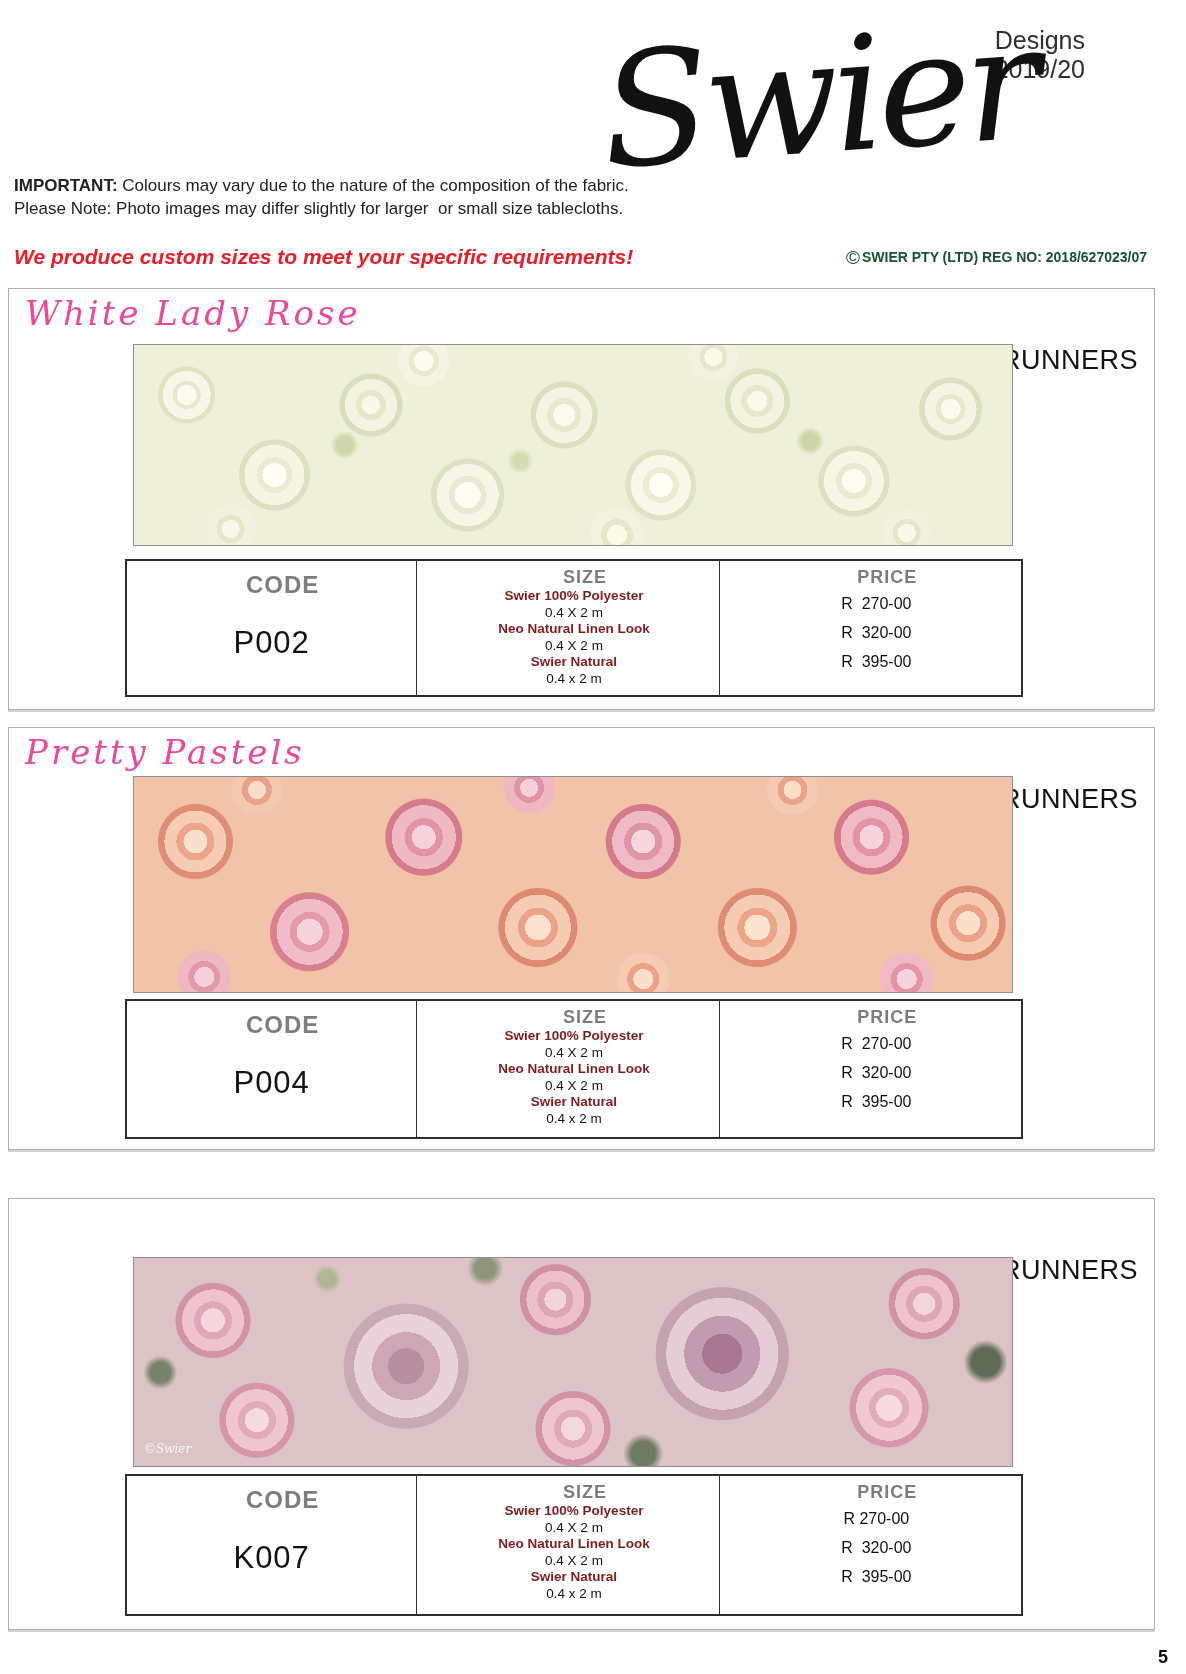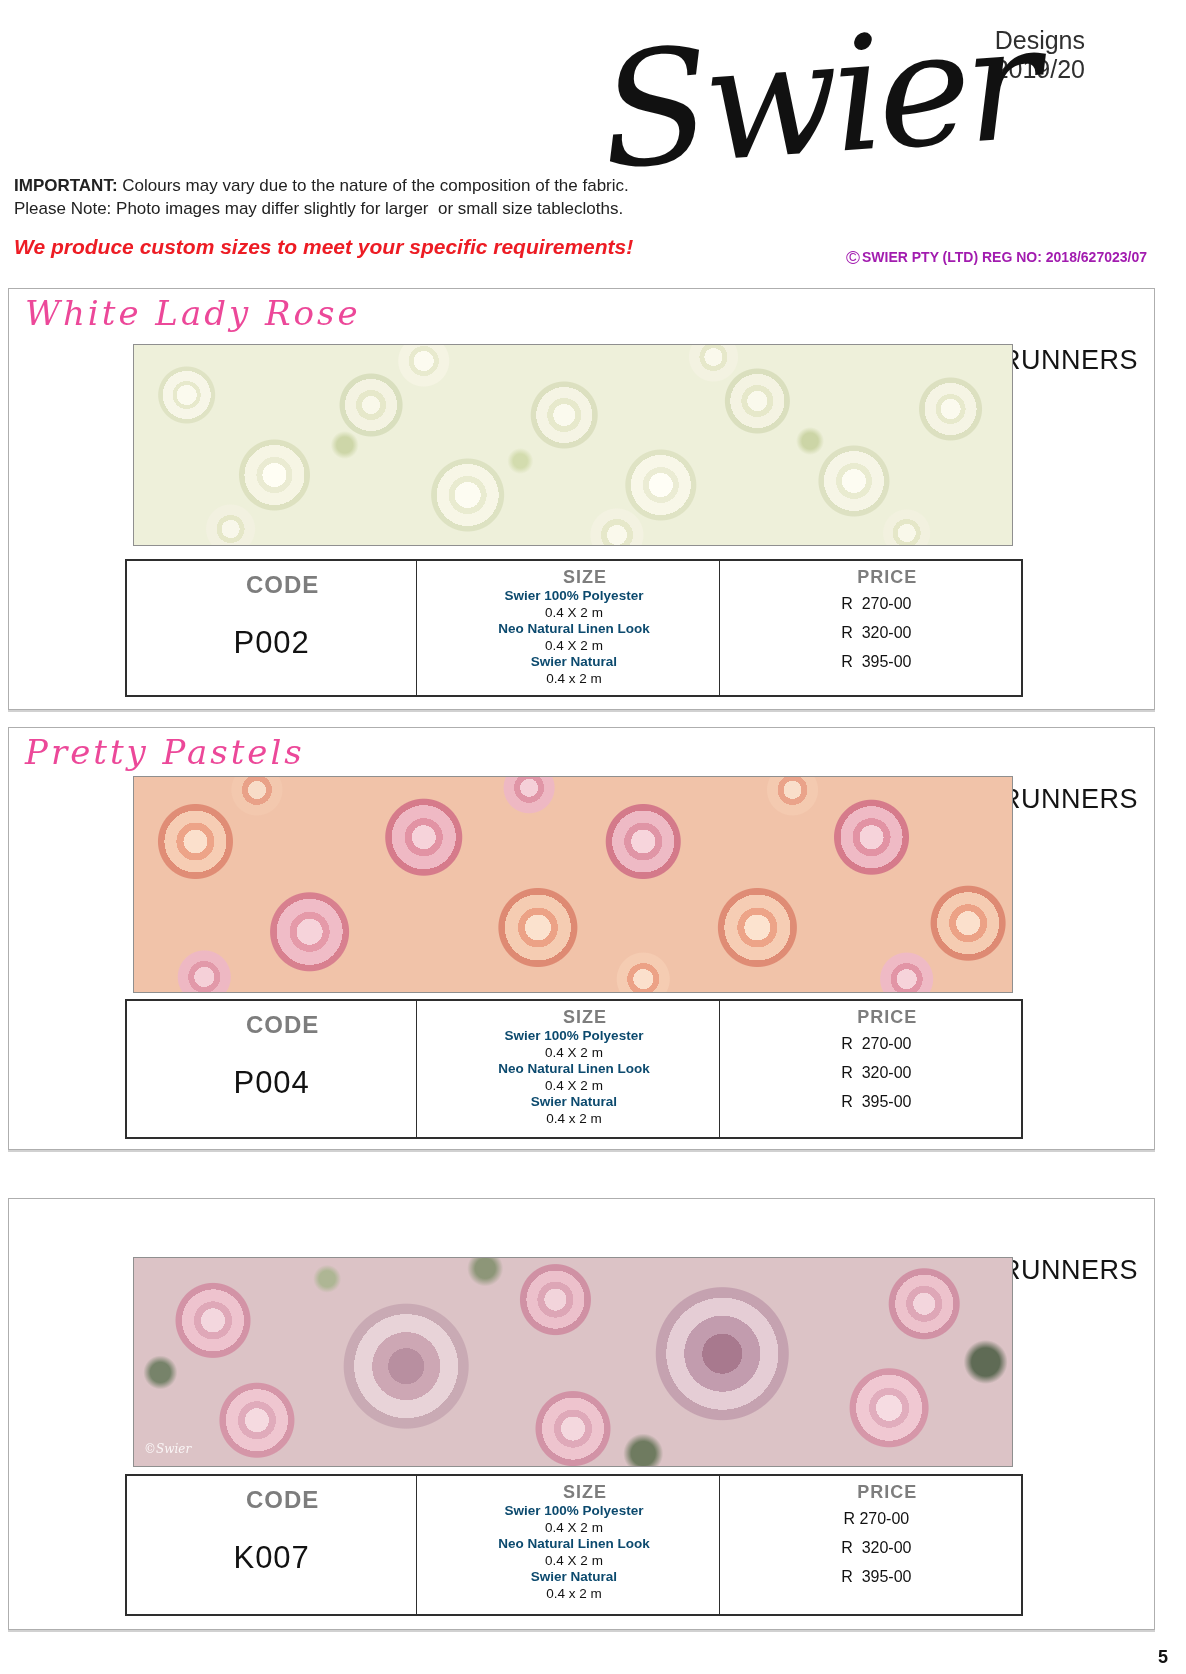--- a/index.html
+++ b/index.html
@@ -9,24 +9,24 @@
   }
   
   .designs-label{position:absolute;top:26px;left:905px;width:180px;text-align:right;
     font-size:25px;color:#2f2f2f;}
   .brand-logo{position:absolute;top:-18px;left:548px;width:540px;height:230px;
     font-family:"DejaVu Serif",serif;font-style:italic;font-size:158px;line-height:230px;
     text-align:center;color:#111;transform:rotate(-4deg);letter-spacing:-6px;}
   .info-block{position:absolute;top:174px;left:14px;font-size:17px;color:#222;line-height:23px;}
   .info-block b{font-weight:bold;}
   .pre{white-space:pre;}
-  .custom-line{position:absolute;top:235px;left:14px;font-size:21px;font-weight:bold;
+  .custom-line{position:absolute;top:245px;left:14px;font-size:21px;font-weight:bold;
     font-style:italic;color:#ED1C24;text-align:right;}
   .registration{position:absolute;top:247px;left:0;width:1147px;text-align:right;
-    font-size:14px;font-weight:bold;color:#a21caf;}
+    font-size:14px;font-weight:bold;color:#14532d;}
   .registration .csym{font-weight:normal;font-size:19px;vertical-align:-2px;margin-right:2px;}
   
   .panel{position:absolute;left:8px;width:1145px;background:#fff;
     border:1px solid #aeaeae;box-shadow:0 2px 0 rgba(0,0,0,.18);}
   #panel-0{top:288px;height:420px;}
   #panel-1{top:727px;height:421px;}
   #panel-2{top:1198px;height:430px;}
   .panel-title{position:absolute;top:4px;left:16px;
     font-family:"DejaVu Serif",serif;font-style:italic;font-size:34px;color:#ec4899;
     letter-spacing:3px;}
@@ -100,21 +100,21 @@
     border:2px solid #2e2e2e;box-sizing:border-box;}
   #spec-0{top:270px;height:138px;}
   #spec-1{top:271px;height:140px;}
   #spec-2{top:275px;height:142px;}
   .cell{flex:1;text-align:center;position:relative;box-sizing:border-box;}
   .cell + .cell{border-left:1px solid #2e2e2e;padding-left:12px;}
   .col-header{margin-top:6px;font-weight:bold;color:#7d7d7d;letter-spacing:1px;margin-left:22px;}
   .col-header.big{font-size:24px;margin-top:10px;}
   .col-header.small{font-size:18px;}
   .code-value{font-size:31px;margin-top:26px;color:#121212;letter-spacing:1px;}
-  .size-name{font-size:13.5px;font-weight:bold;line-height:16.5px;color:#0c4a6e;}
+  .size-name{font-size:13.5px;font-weight:bold;line-height:16.5px;color:#7f1d1d;}
   .size-dim{font-size:13.5px;line-height:16.5px;color:#121212;}
   .price-line{font-size:16px;color:#121212;line-height:29px;white-space:pre;}
   .price-first{margin-top:1px;}
   
   .page-number{position:absolute;right:18px;bottom:6px;font-size:18px;font-weight:bold;color:#111;}
 </style>
 </head>
 <body>
 
 <div class="designs-label">Designs 2019/20</div>

